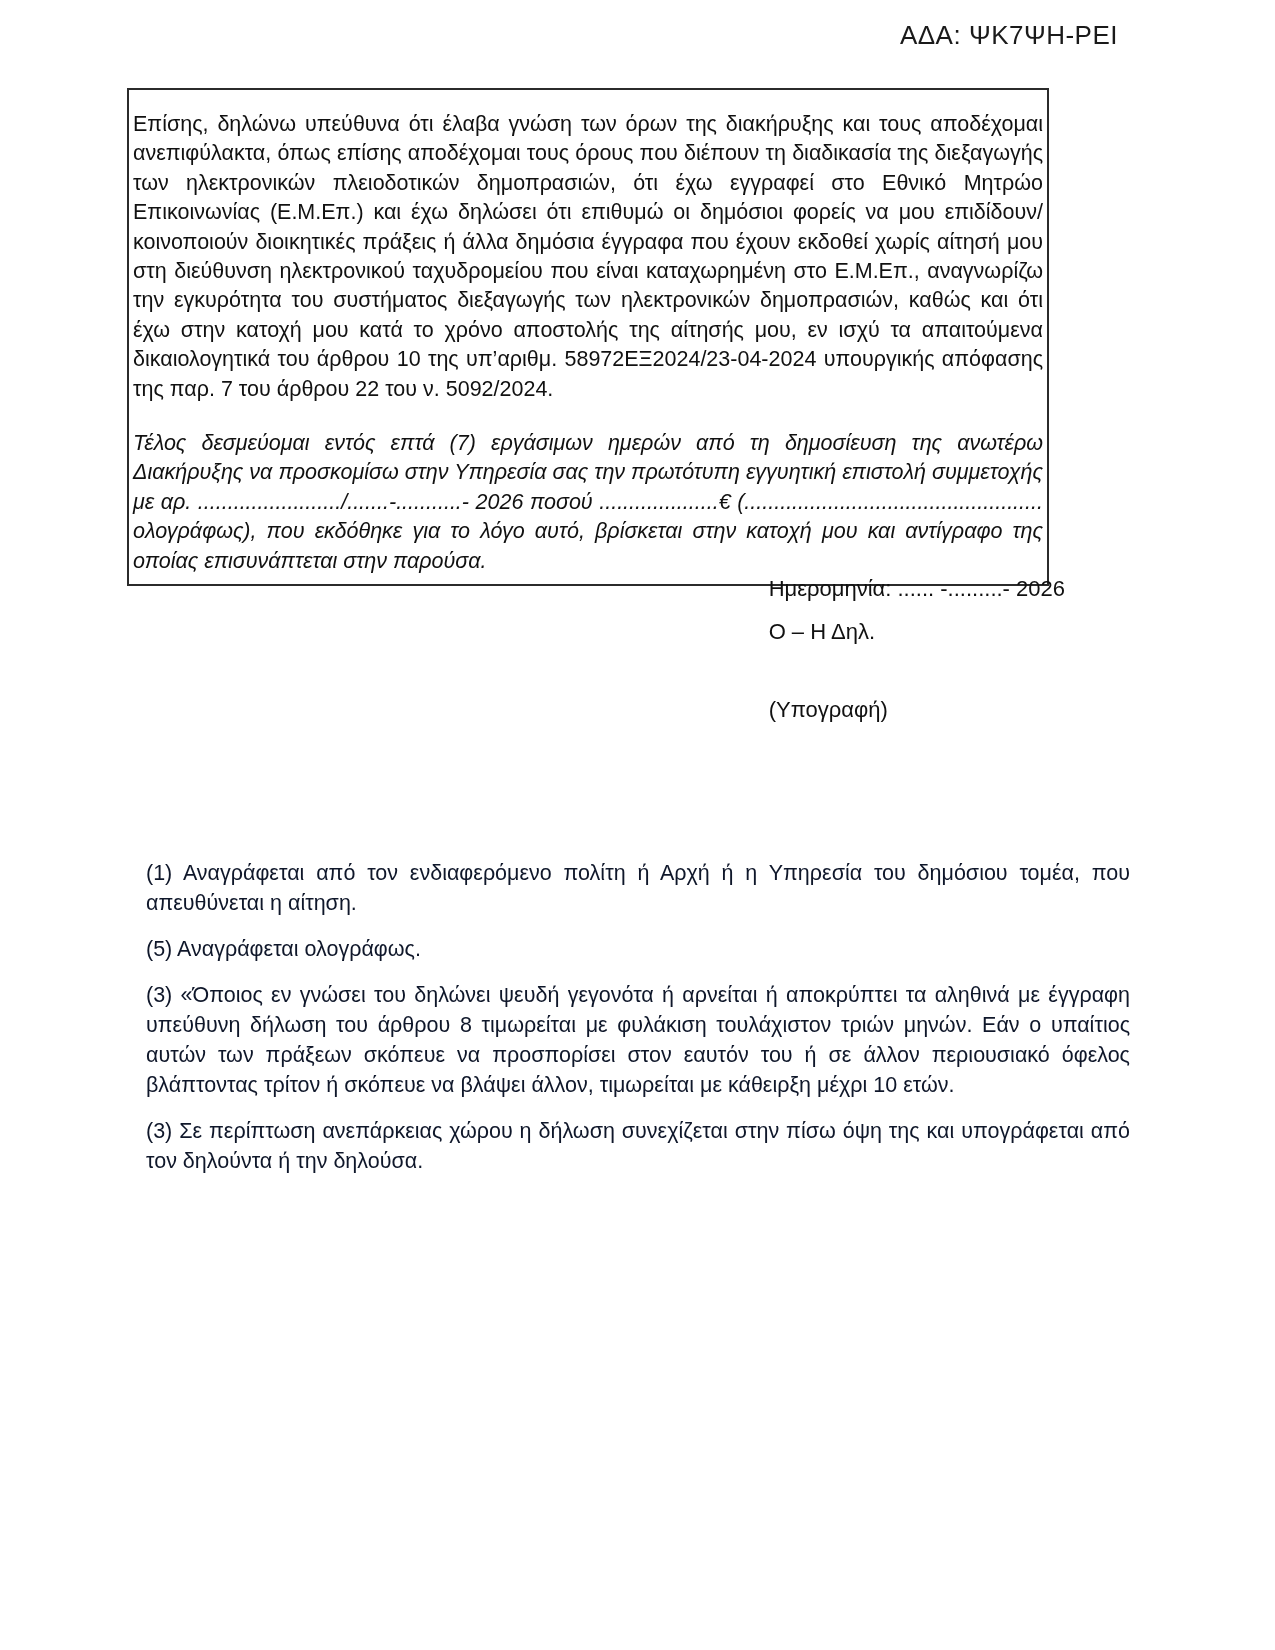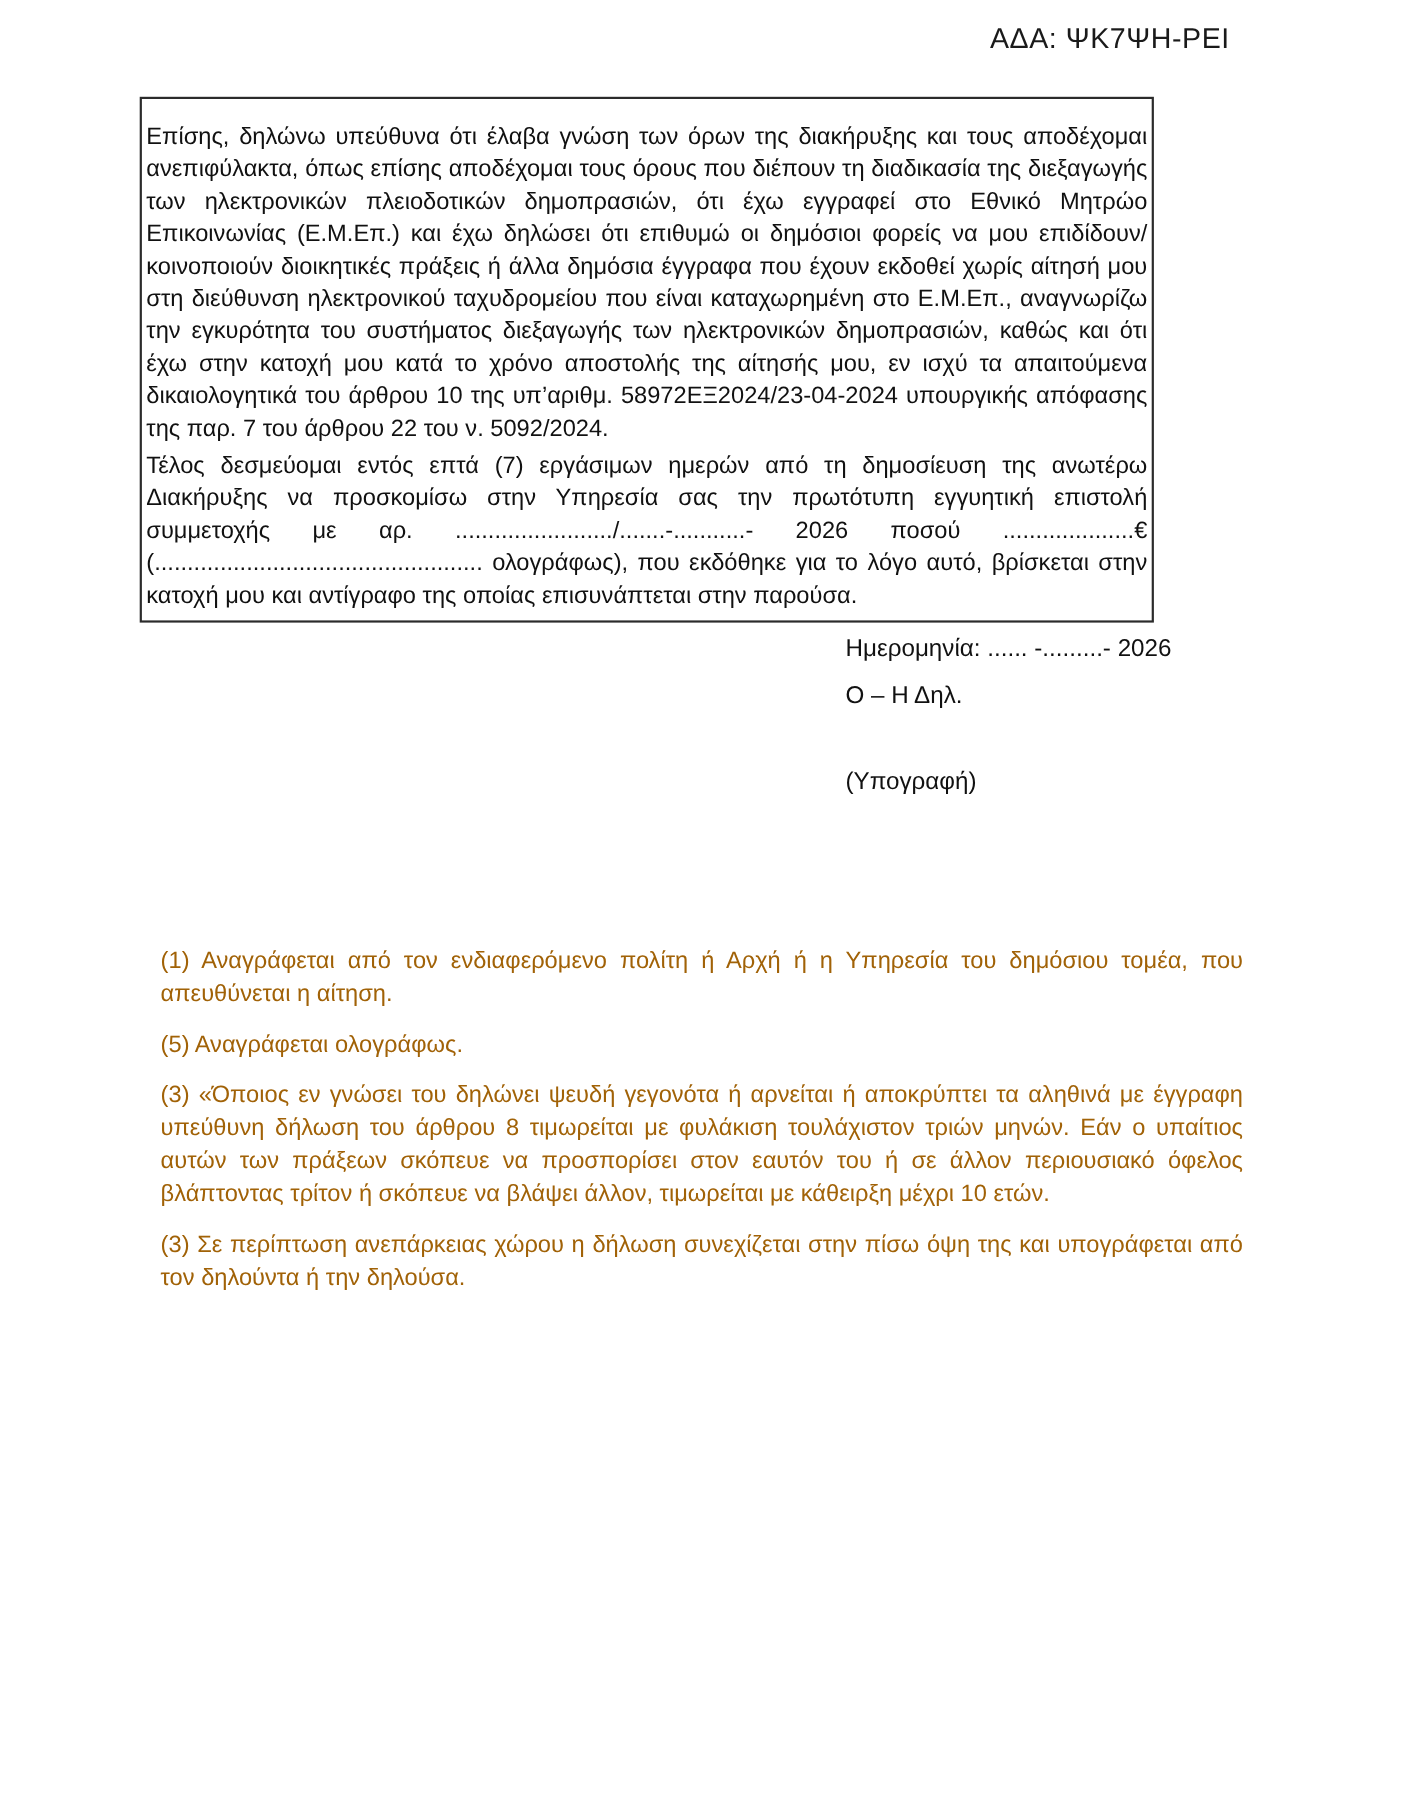--- a/index.html
+++ b/index.html
@@ -34,39 +34,40 @@
     box-sizing: border-box;
   }
   .box p.para {
     margin: 0;
     font-size: 21.5px;
     line-height: 29.4px;
     text-align: justify;
     color: #111111;
   }
   .box p.para.p2 {
-    margin-top: 5px;
+    margin-top: 25px;
+    font-style: italic;
   }
   .sig {
     position: absolute;
     top: 576px;
     right: 210px;
     font-size: 22px;
     color: #111111;
   }
   .sig .date-line { margin-bottom: 17px; }
   .sig .sign-label { margin-top: 52px; }
   .footnotes {
     position: absolute;
     left: 146px;
     top: 858px;
     width: 984px;
     font-size: 21.5px;
     line-height: 30px;
-    color: #a16207;
+    color: #0f172a;
   }
   .footnotes p {
     margin: 0 0 16px 0;
     text-align: justify;
   }
   .pagenum {
     position: absolute;
     top: 1580px;
     left: 0;
     width: 100%;

